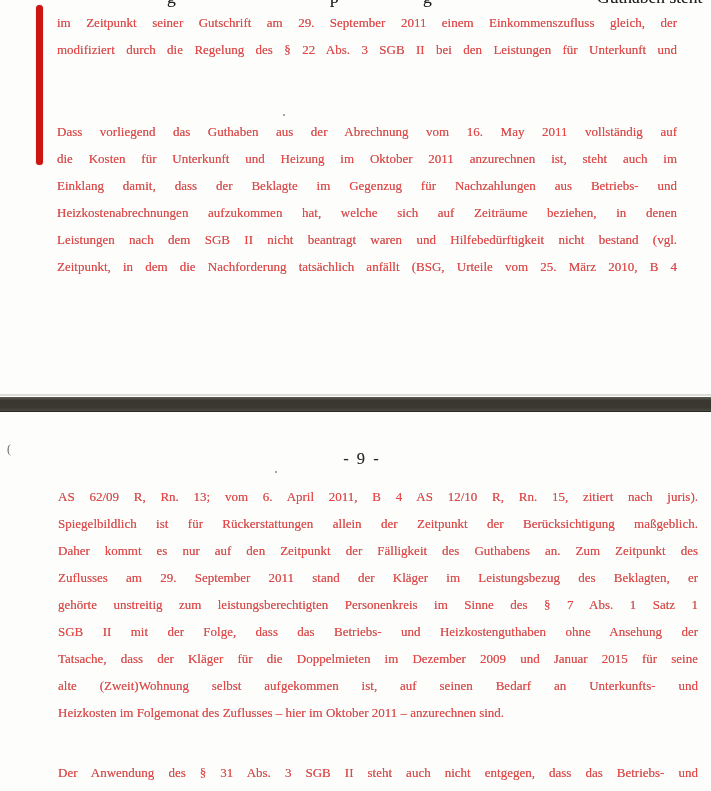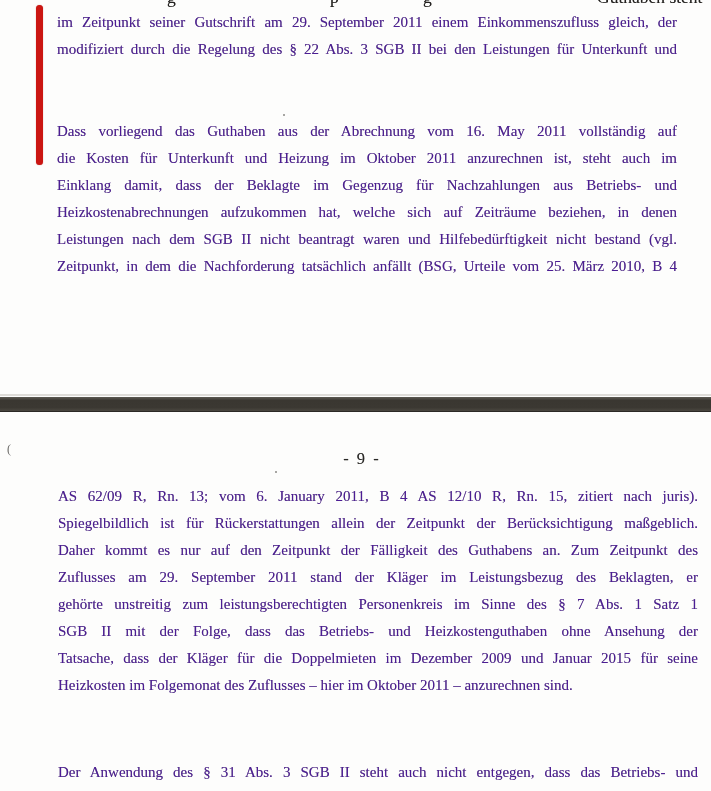--- a/index.html
+++ b/index.html
@@ -10,22 +10,22 @@
     background: #fdfdfc;
     font-family: "Liberation Serif", "DejaVu Serif", serif;
   }
   .scan-page { position: absolute; left: 0; top: 0; width: 711px; height: 791px; }
 
   
   .para { position: absolute; }
   .tline {
     display: block;
     height: 27px; line-height: 27px;
-    font-size: 15px;
-    color: #4c1d95;
+    font-size: 13px;
+    color: #ef4444;
     text-shadow: 0 0 0.6px rgba(35,33,30,0.45);
     text-align: justify;
     text-align-last: justify;
     white-space: normal;
   }
   .tline.last { text-align-last: left; }
 
   .p8 { left: 57px; width: 620px; }
   .p9 { left: 58px; width: 640px; }
 
@@ -118,27 +118,28 @@
     <div class="shadow-line"></div>
     <div class="bar"></div>
   </div>
 
   <div class="speck" style="left:7px; top:443px">(</div>
   <div class="dot-speck" style="left:275px; top:471px"></div>
 
   <div class="page-number">- 9 -</div>
 
   <div class="para p9" style="top:483px">
-    <span class="tline">AS 62/09 R, Rn. 13; vom 6. January 2011, B 4 AS 12/10 R, Rn. 15, zitiert nach juris).</span>
+    <span class="tline">AS 62/09 R, Rn. 13; vom 6. April 2011, B 4 AS 12/10 R, Rn. 15, zitiert nach juris).</span>
     <span class="tline">Spiegelbildlich ist für Rückerstattungen allein der Zeitpunkt der Berücksichtigung maßgeblich.</span>
     <span class="tline">Daher kommt es nur auf den Zeitpunkt der Fälligkeit des Guthabens an. Zum Zeitpunkt des</span>
     <span class="tline">Zuflusses am 29. September 2011 stand der Kläger im Leistungsbezug des Beklagten, er</span>
     <span class="tline">gehörte unstreitig zum leistungsberechtigten Personenkreis im Sinne des § 7 Abs. 1 Satz 1</span>
     <span class="tline">SGB II mit der Folge, dass das Betriebs- und Heizkostenguthaben ohne Ansehung der</span>
     <span class="tline">Tatsache, dass der Kläger für die Doppelmieten im Dezember 2009 und Januar 2015 für seine</span>
+    <span class="tline">alte (Zweit)Wohnung selbst aufgekommen ist, auf seinen Bedarf an Unterkunfts- und</span>
     <span class="tline last">Heizkosten im Folgemonat des Zuflusses – hier im Oktober 2011 – anzurechnen sind.</span>
   </div>
 
   <div class="para p9" style="top:759px">
     <span class="tline">Der Anwendung des § 31 Abs. 3 SGB II steht auch nicht entgegen, dass das Betriebs- und</span>
   </div>
 
 </div>
 
 </body></html>

